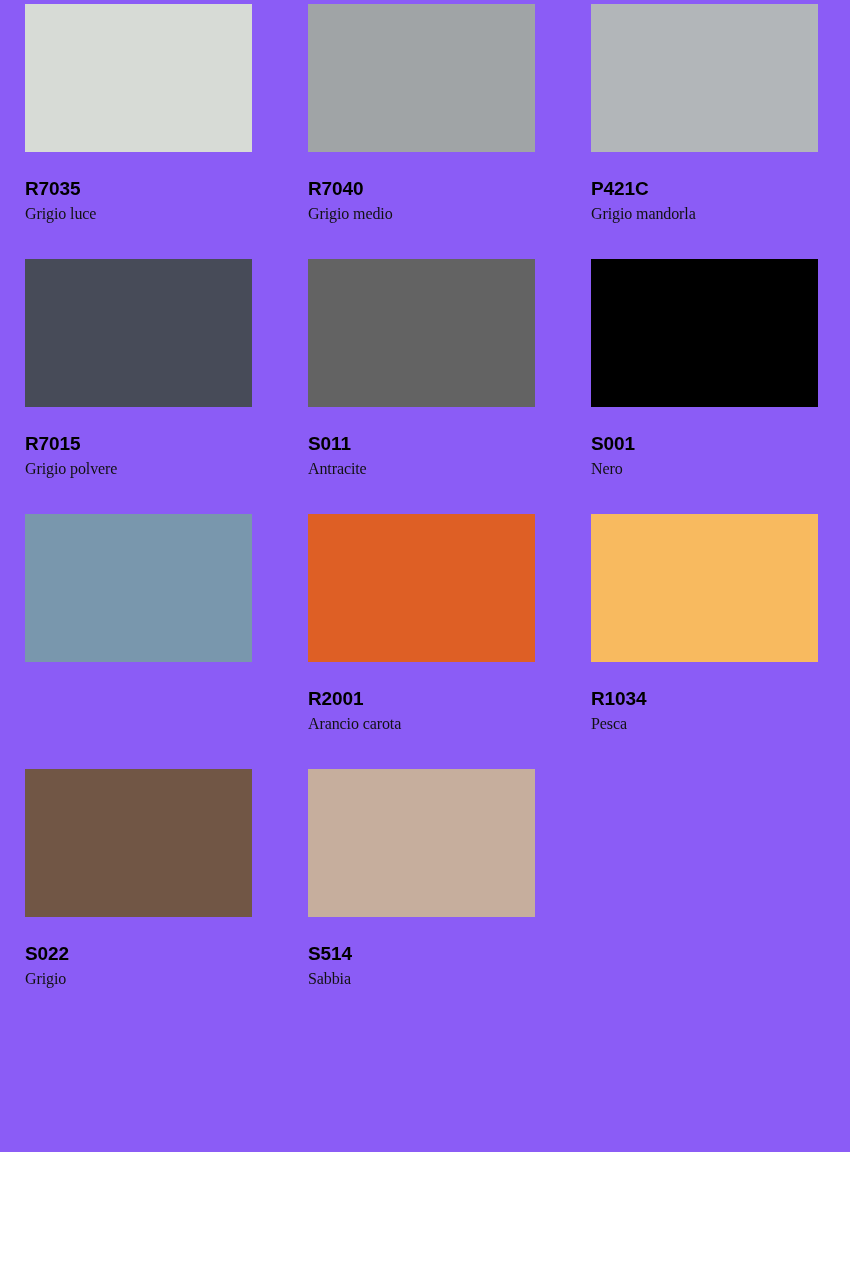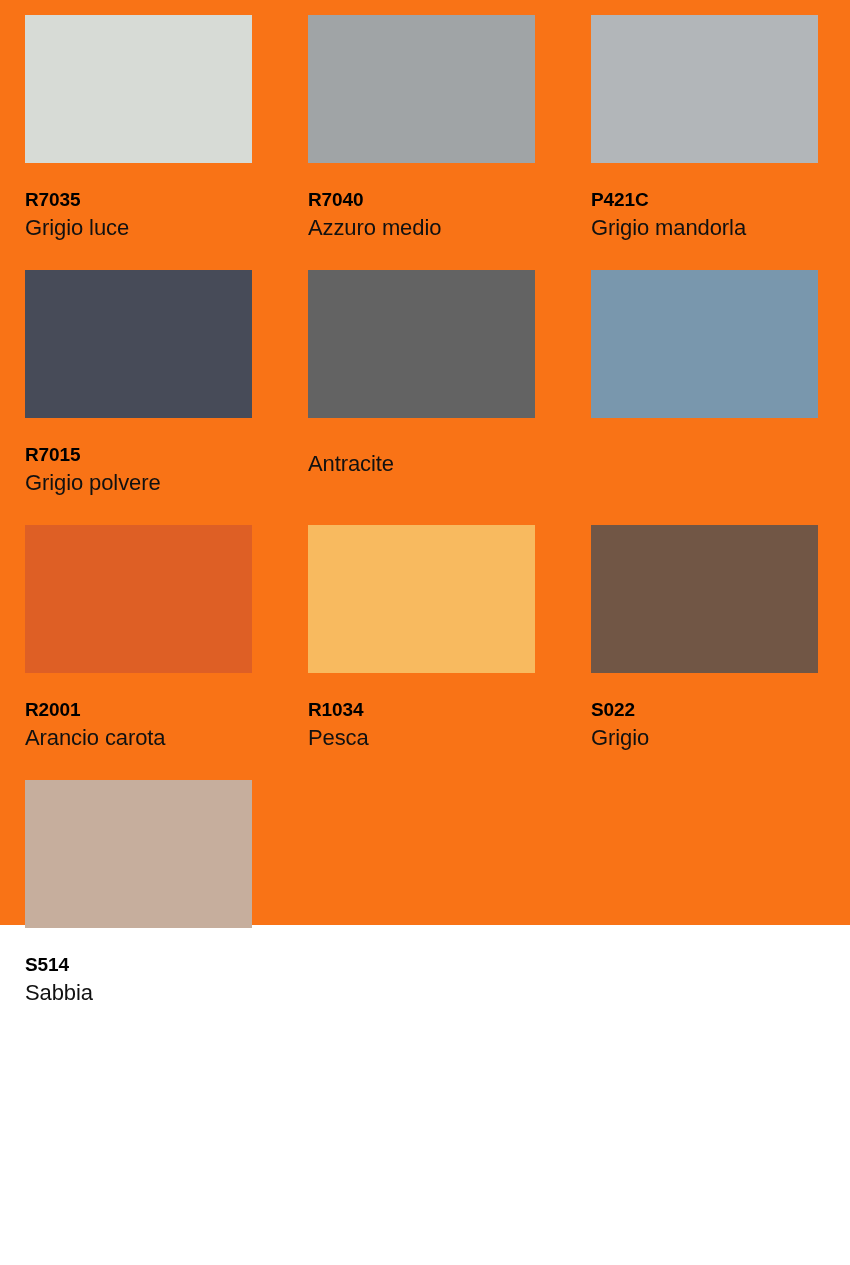--- a/index.html
+++ b/index.html
@@ -11,23 +11,23 @@
   }
 
   body {
     font-family: "Liberation Sans", sans-serif;
     -webkit-font-smoothing: antialiased;
   }
 
   #palette-sheet {
     position: relative;
     width: 850px;
-    height: 925px;
-    background: #f97316;
-    padding: 15px 0 0 25px;
+    height: 1152px;
+    background: #8b5cf6;
+    padding: 4px 0 0 25px;
   }
 
   .swatch-grid {
     display: grid;
     grid-template-columns: repeat(3, 227px);
     column-gap: 56px;
     row-gap: 0;
   }
 
   .swatch-cell {
@@ -52,65 +52,74 @@
 
   .swatch-code {
     font-size: 19px;
     font-weight: bold;
     line-height: 1.0;
     color: #000000;
     letter-spacing: -0.1px;
   }
 
   .swatch-name {
-    font-size: 22px;
+    font-size: 16px;
     font-weight: normal;
     line-height: 1.0;
     color: #111111;
     padding-top: 8px;
     letter-spacing: -0.1px;
+    font-family: Liberation Serif, serif;
   }
 </style>
 </head>
 <body>
 
 <div id="palette-sheet">
   <div class="swatch-grid">
       <div class="swatch-cell">
         <div class="swatch-chip" style="background: rgb(215, 219, 214);"></div>
         <div class="swatch-caption">
           <div class="swatch-code">R7035</div>
           <div class="swatch-name">Grigio luce</div>
         </div>
       </div>
       <div class="swatch-cell">
         <div class="swatch-chip" style="background: rgb(160, 164, 166);"></div>
         <div class="swatch-caption">
           <div class="swatch-code">R7040</div>
-          <div class="swatch-name">Azzuro medio</div>
+          <div class="swatch-name">Grigio medio</div>
         </div>
       </div>
       <div class="swatch-cell">
         <div class="swatch-chip" style="background: rgb(178, 182, 185);"></div>
         <div class="swatch-caption">
           <div class="swatch-code">P421C</div>
           <div class="swatch-name">Grigio mandorla</div>
         </div>
       </div>
       <div class="swatch-cell">
         <div class="swatch-chip" style="background: rgb(71, 75, 88);"></div>
         <div class="swatch-caption">
           <div class="swatch-code">R7015</div>
           <div class="swatch-name">Grigio polvere</div>
         </div>
       </div>
       <div class="swatch-cell">
         <div class="swatch-chip" style="background: rgb(99, 99, 99);"></div>
         <div class="swatch-caption">
+          <div class="swatch-code">S011</div>
           <div class="swatch-name">Antracite</div>
+        </div>
+      </div>
+      <div class="swatch-cell">
+        <div class="swatch-chip" style="background: rgb(0, 0, 0);"></div>
+        <div class="swatch-caption">
+          <div class="swatch-code">S001</div>
+          <div class="swatch-name">Nero</div>
         </div>
       </div>
       <div class="swatch-cell">
         <div class="swatch-chip" style="background: rgb(121, 151, 173);"></div>
       </div>
       <div class="swatch-cell">
         <div class="swatch-chip" style="background: rgb(222, 95, 37);"></div>
         <div class="swatch-caption">
           <div class="swatch-code">R2001</div>
           <div class="swatch-name">Arancio carota</div>

